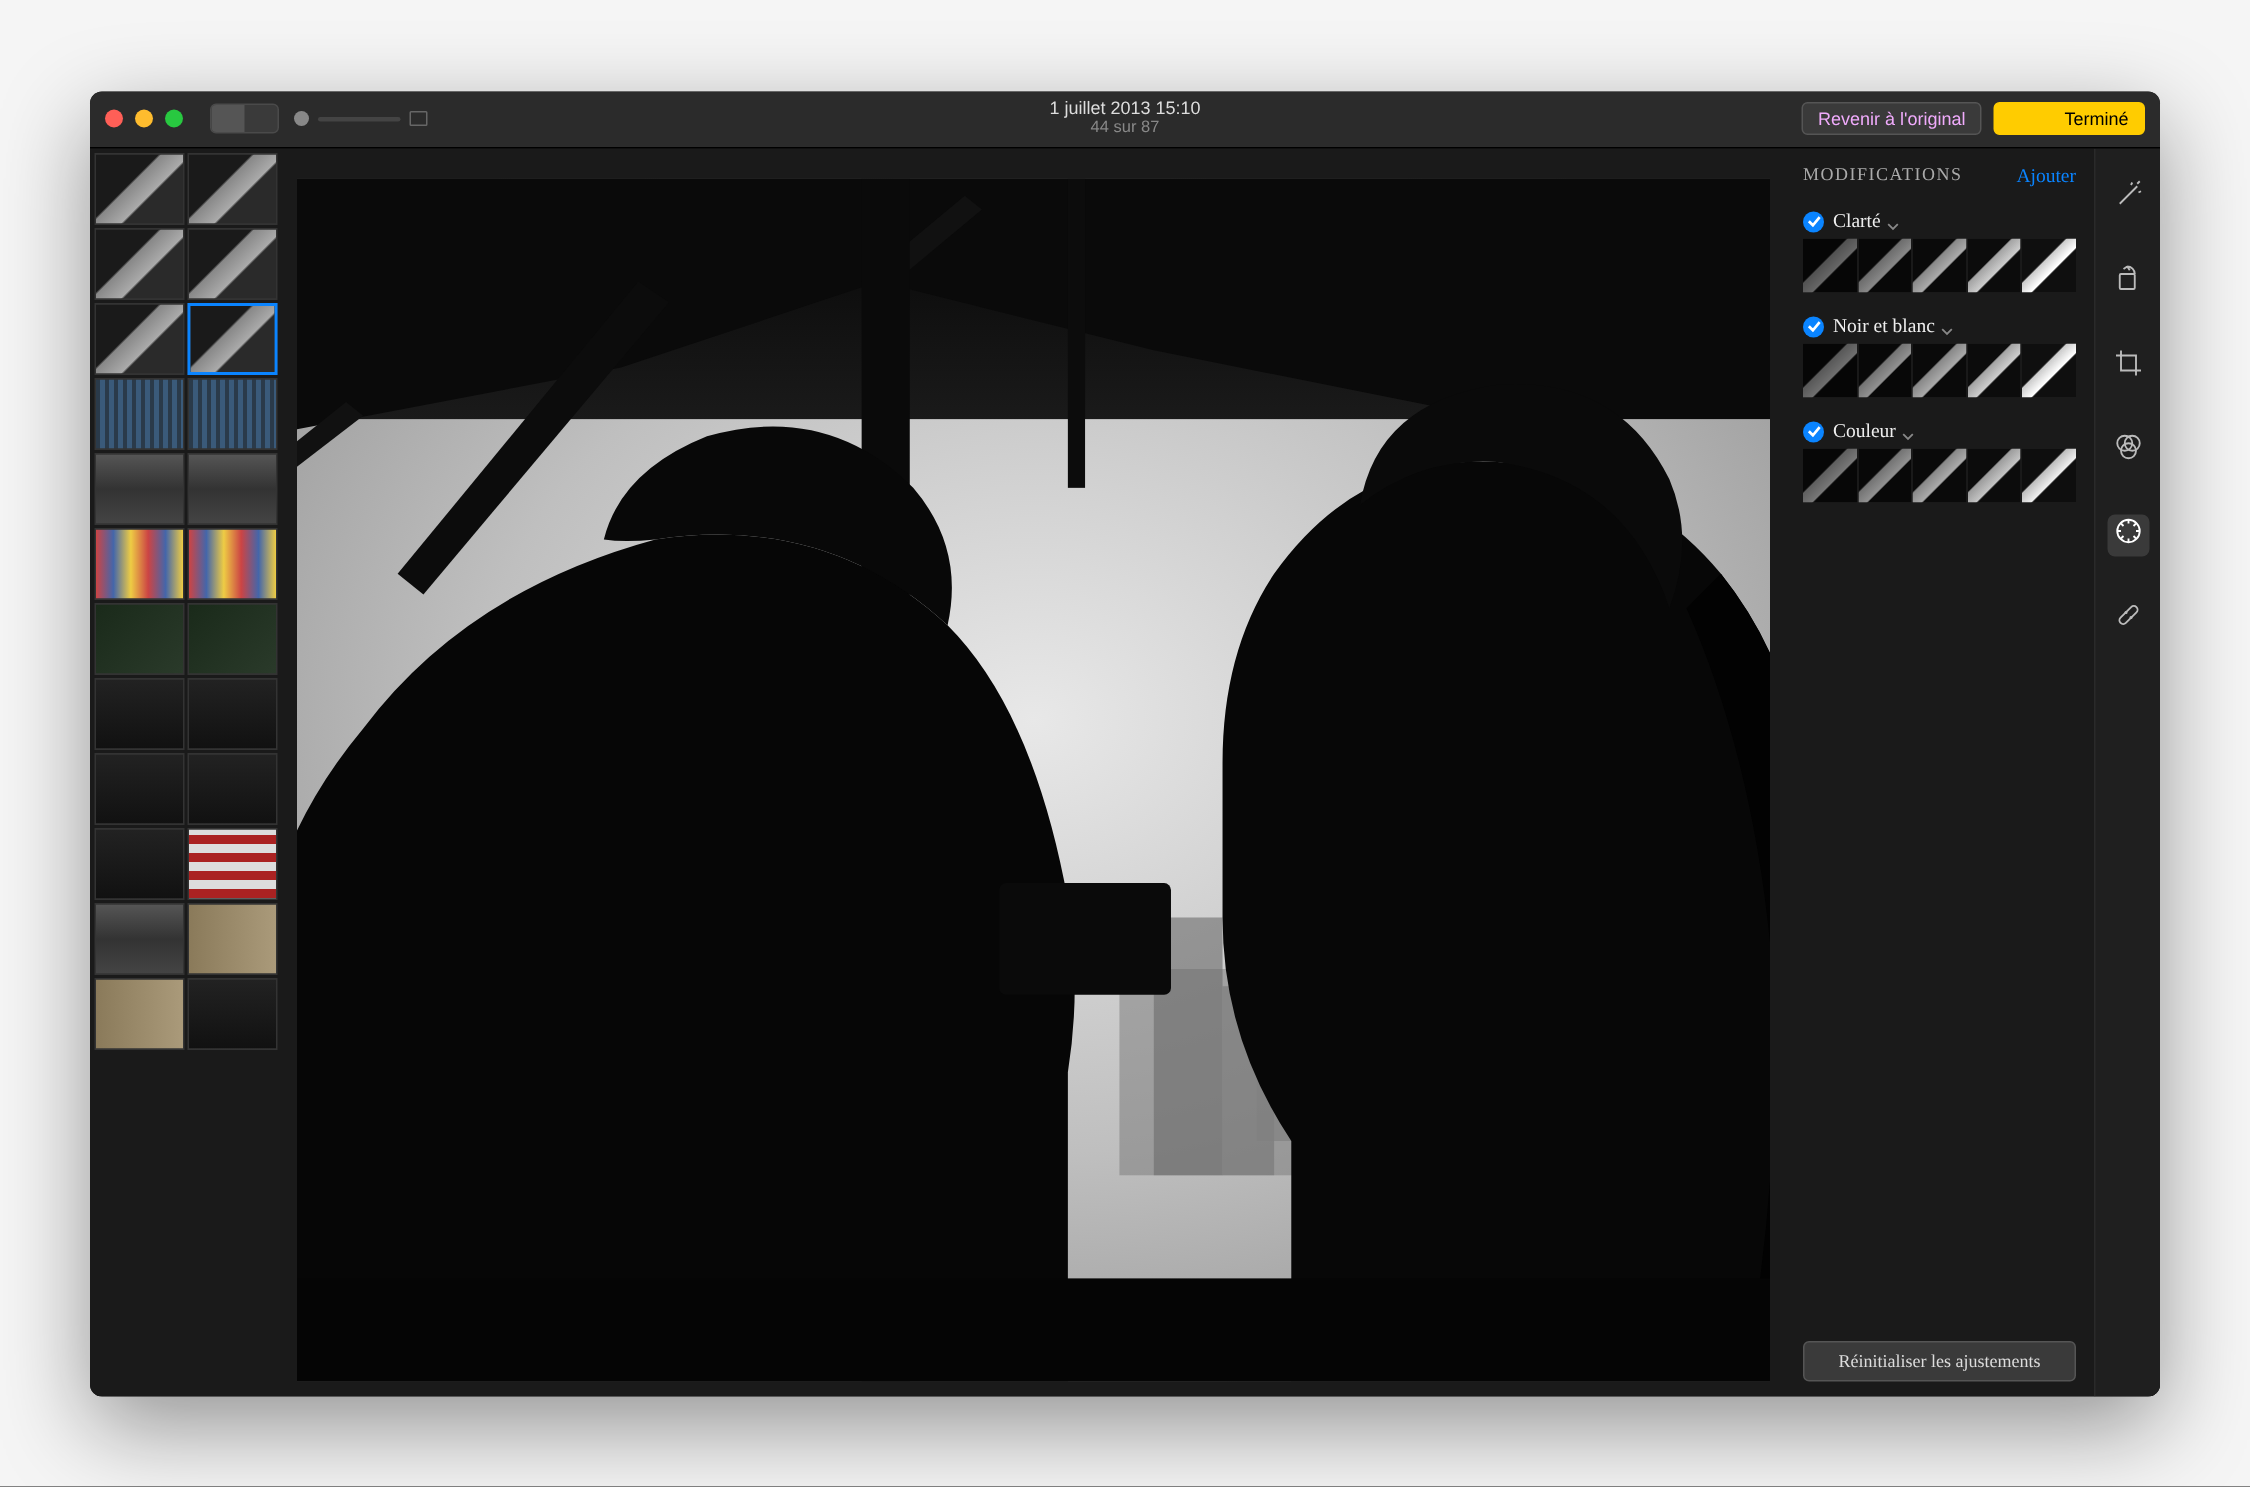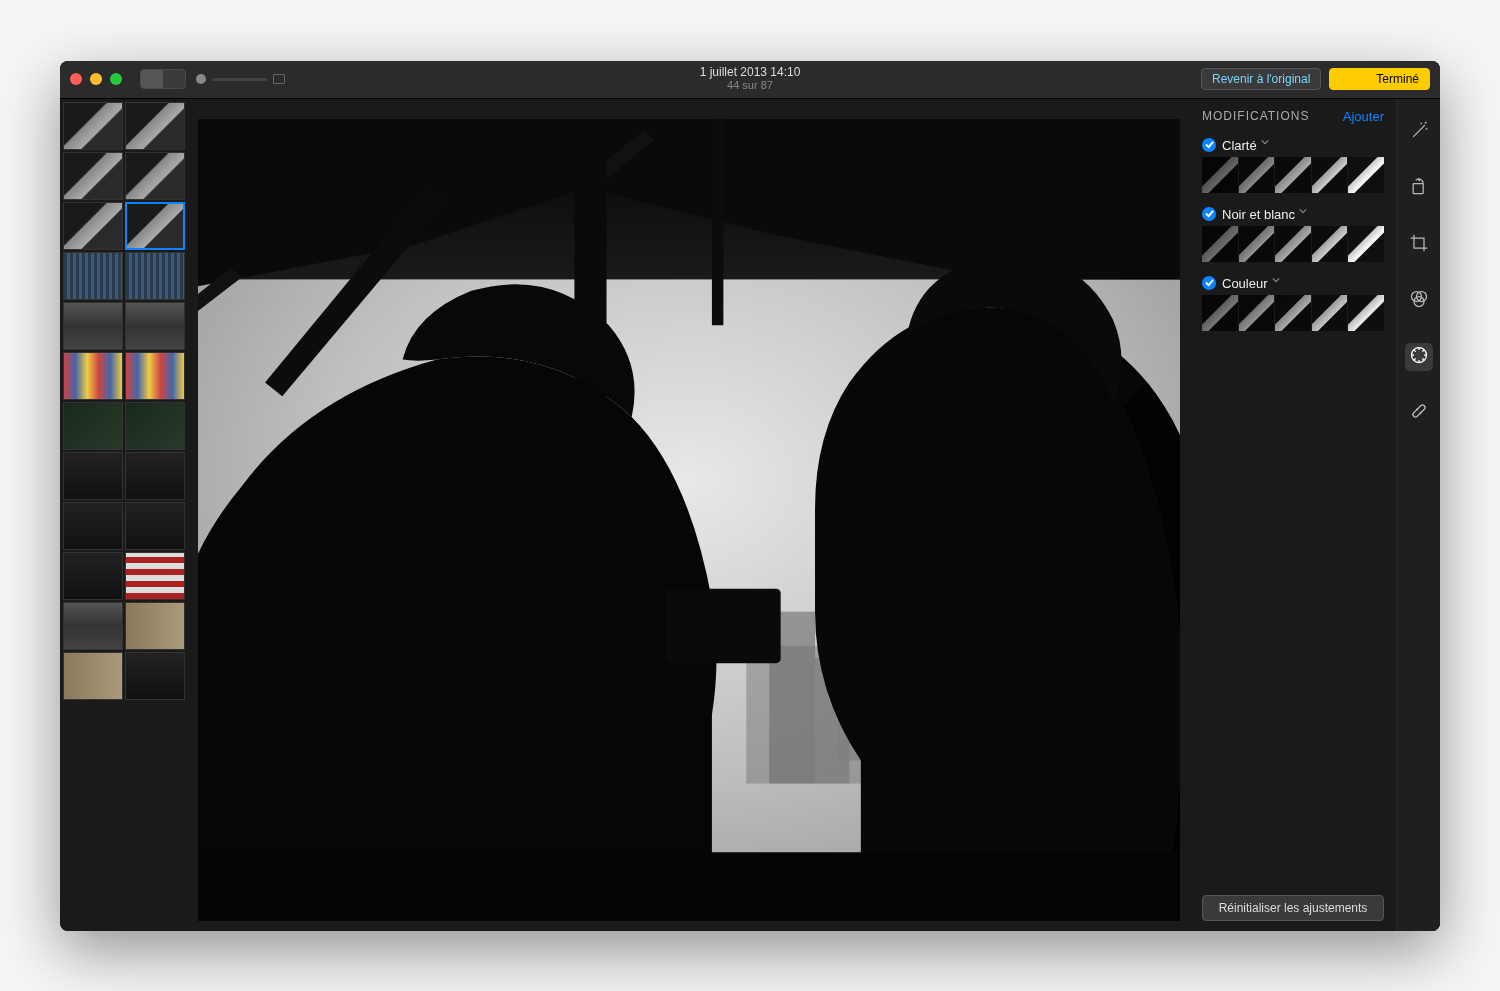--- a/index.html
+++ b/index.html
@@ -77,21 +77,21 @@
     display: flex;
     gap: 8px;
     align-items: center;
   }
   .btn {
     font-size: 12px;
     padding: 3px 10px;
     border-radius: 4px;
     border: 1px solid #555;
     background: #3a3a3a;
-    color: #7dd3fc;
+    color: #f0abfc;
     cursor: pointer;
   }
   .btn.primary {
     background: #ffcc00;
     color: #000;
     border-color: #ffcc00;
     font-weight: 500;
     padding-left: 46px;
   }
   .body {
@@ -141,39 +141,40 @@
     background: #0e0e0e;
     position: relative;
     overflow: hidden;
   }
   .photo svg { width: 100%; height: 100%; display: block; }
   .right {
     width: 250px;
     background: #1a1a1a;
     display: flex;
     overflow: hidden;
+    font-family: Liberation Serif, serif;
   }
   .adjust {
     flex: 1;
     padding: 10px 12px;
     display: flex;
     flex-direction: column;
   }
   .adjust-header {
     display: flex;
     justify-content: space-between;
     align-items: center;
     margin-bottom: 14px;
   }
   .adjust-header .title { color: #aaa; font-size: 12px; letter-spacing: 1px; }
   .adjust-header .add { color: #0a84ff; font-size: 13px; cursor: pointer; }
   .adj-item { margin-bottom: 14px; }
   .adj-label {
     display: flex;
-    align-items: flex-start;
+    align-items: flex-end;
     gap: 6px;
     color: #eee;
     font-size: 13px;
     margin-bottom: 4px;
     cursor: pointer;
   }
   .check {
     width: 14px; height: 14px; border-radius: 50%;
     background: #0a84ff;
     display: flex; align-items: center; justify-content: center;
@@ -256,21 +257,21 @@
               </svg></span>
         </div>
       </div>
       <div class="zoom">
         <div class="knob"></div>
         <div class="track"></div>
         <div class="end"></div>
       </div>
     </div>
     <div class="title-center">
-      <div>1 juillet 2013 14:10</div>
+      <div>1 juillet 2013 15:10</div>
       <div class="sub">44 sur 87</div>
     </div>
     <div class="toolbar-right">
       <button class="btn">Revenir à l'original</button>
       <button class="btn primary">Terminé</button>
     </div>
   </div>
 
   <div class="body">
     <div class="filmstrip">

